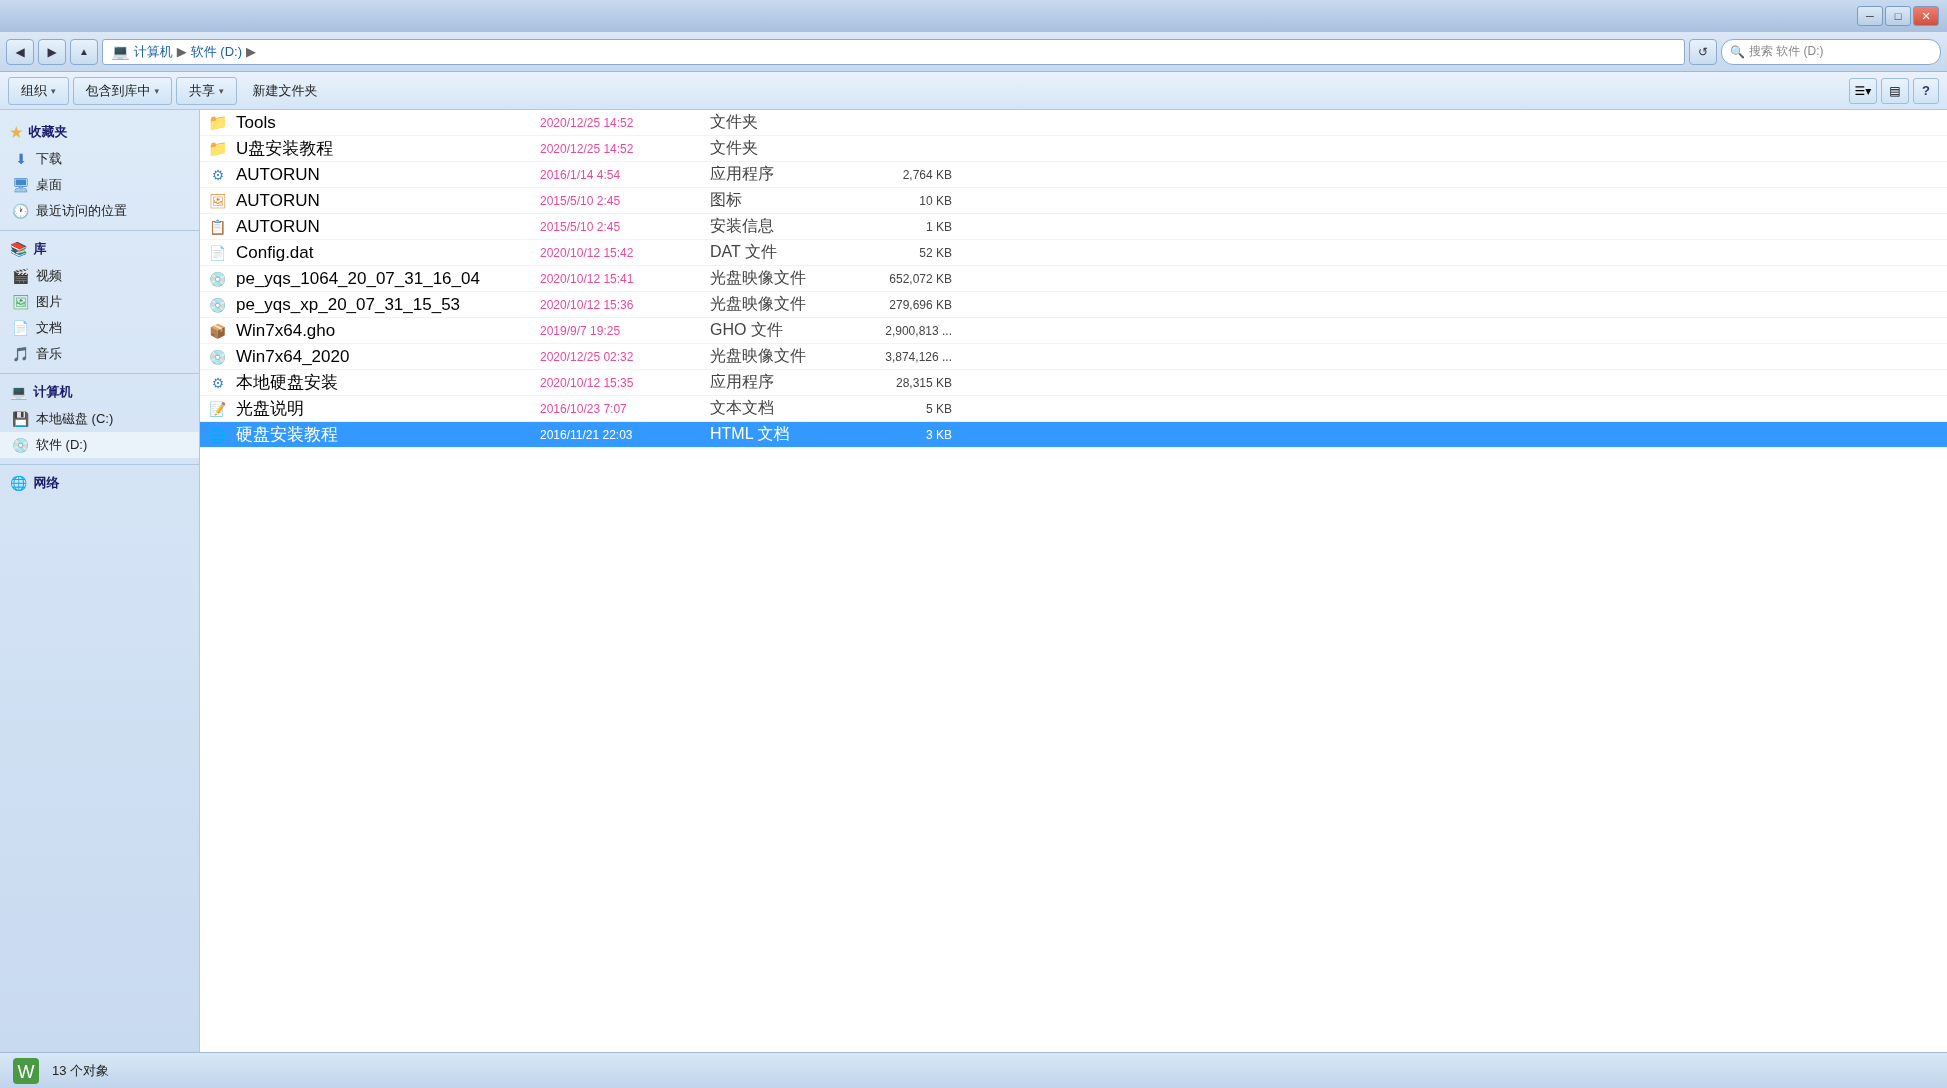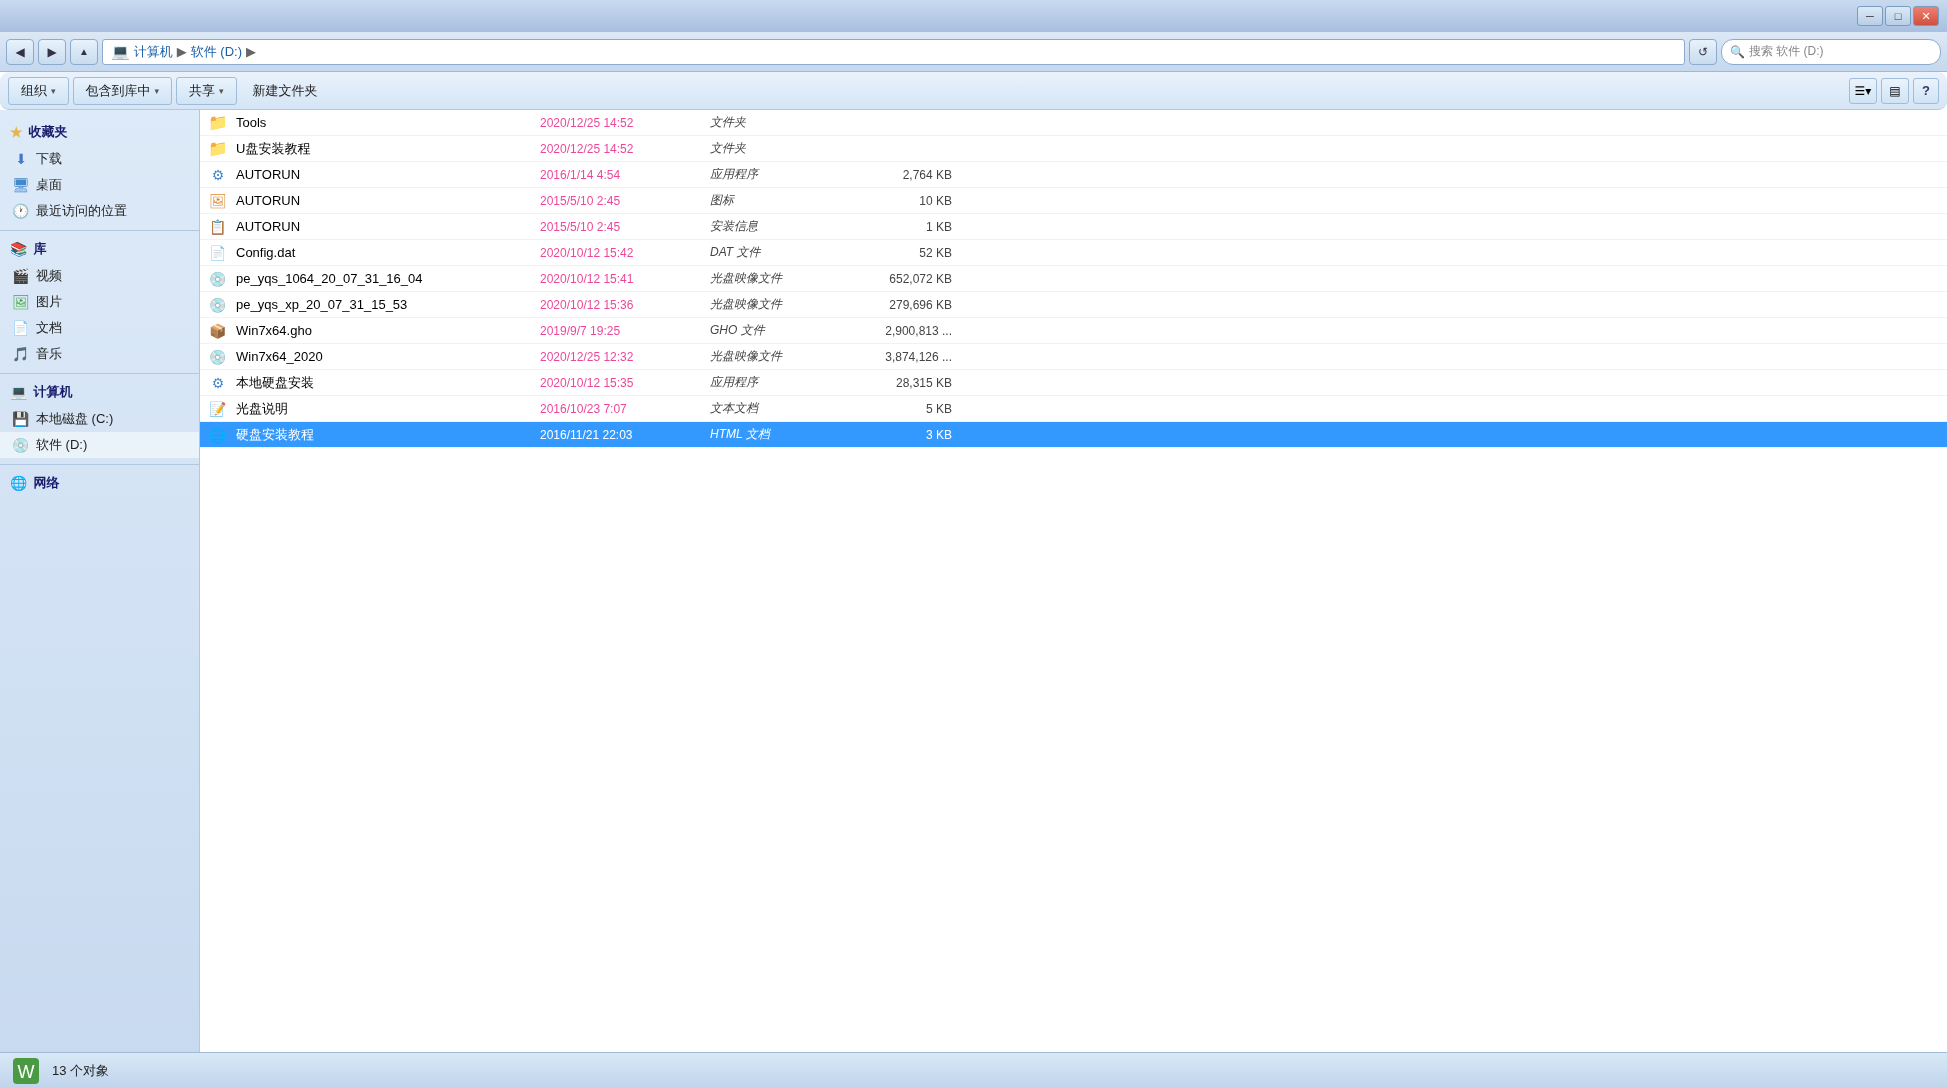--- a/index.html
+++ b/index.html
@@ -94,21 +94,20 @@
 
     
     .toolbar {
       height: 38px;
       background: linear-gradient(to bottom, #eaf2fc, #d5e5f5);
       display: flex;
       align-items: center;
       padding: 0 8px;
       gap: 4px;
       border-bottom: 1px solid #b0c8e0;
-      border-radius: 9px;
     }
     .tool-btn {
       height: 28px;
       padding: 0 12px;
       border: 1px solid #a0bcd8;
       background: linear-gradient(to bottom, #eaf3fc, #d0e4f5);
       border-radius: 3px;
       display: flex;
       align-items: center;
       gap: 4px;
@@ -228,23 +227,23 @@
     .file-row.selected .file-date,
     .file-row.selected .file-size { color: #fff; }
 
     .file-icon-cell {
       width: 36px;
       display: flex;
       align-items: center;
       justify-content: center;
     }
     .file-icon { width: 18px; height: 18px; display: flex; align-items: center; justify-content: center; }
-    .file-name { width: 304px; overflow: hidden; text-overflow: ellipsis; white-space: nowrap; font-size: 13px; }
+    .file-name { width: 304px; overflow: hidden; text-overflow: ellipsis; white-space: nowrap; font-size: 17px; }
     .file-date { width: 170px; font-size: 12px; color: #ec4899; }
-    .file-type { width: 130px; font-size: 12px; color: #444; font-style: italic; }
+    .file-type { width: 130px; font-size: 16px; color: #444; }
     .file-size { width: 120px; text-align: right; padding-right: 8px; font-size: 12px; color: #444; }
 
     
     .statusbar {
       height: 36px;
       background: linear-gradient(to bottom, #d8e8f5, #c0d4ec);
       border-top: 1px solid #a0bcd8;
       display: flex;
       align-items: center;
       padding: 0 10px;
@@ -486,21 +485,21 @@
     <div class="file-name">Win7x64.gho</div>
     <div class="file-date">2019/9/7 19:25</div>
     <div class="file-type">GHO 文件</div>
     <div class="file-size">2,900,813 ...</div>
   </div>
         <div class="file-row">
     <div class="file-icon-cell">
       <span class="file-icon iso-icon">💿</span>
     </div>
     <div class="file-name">Win7x64_2020</div>
-    <div class="file-date">2020/12/25 12:32</div>
+    <div class="file-date">2020/12/25 02:32</div>
     <div class="file-type">光盘映像文件</div>
     <div class="file-size">3,874,126 ...</div>
   </div>
         <div class="file-row">
     <div class="file-icon-cell">
       <span class="file-icon app-icon">⚙</span>
     </div>
     <div class="file-name">本地硬盘安装</div>
     <div class="file-date">2020/10/12 15:35</div>
     <div class="file-type">应用程序</div>

